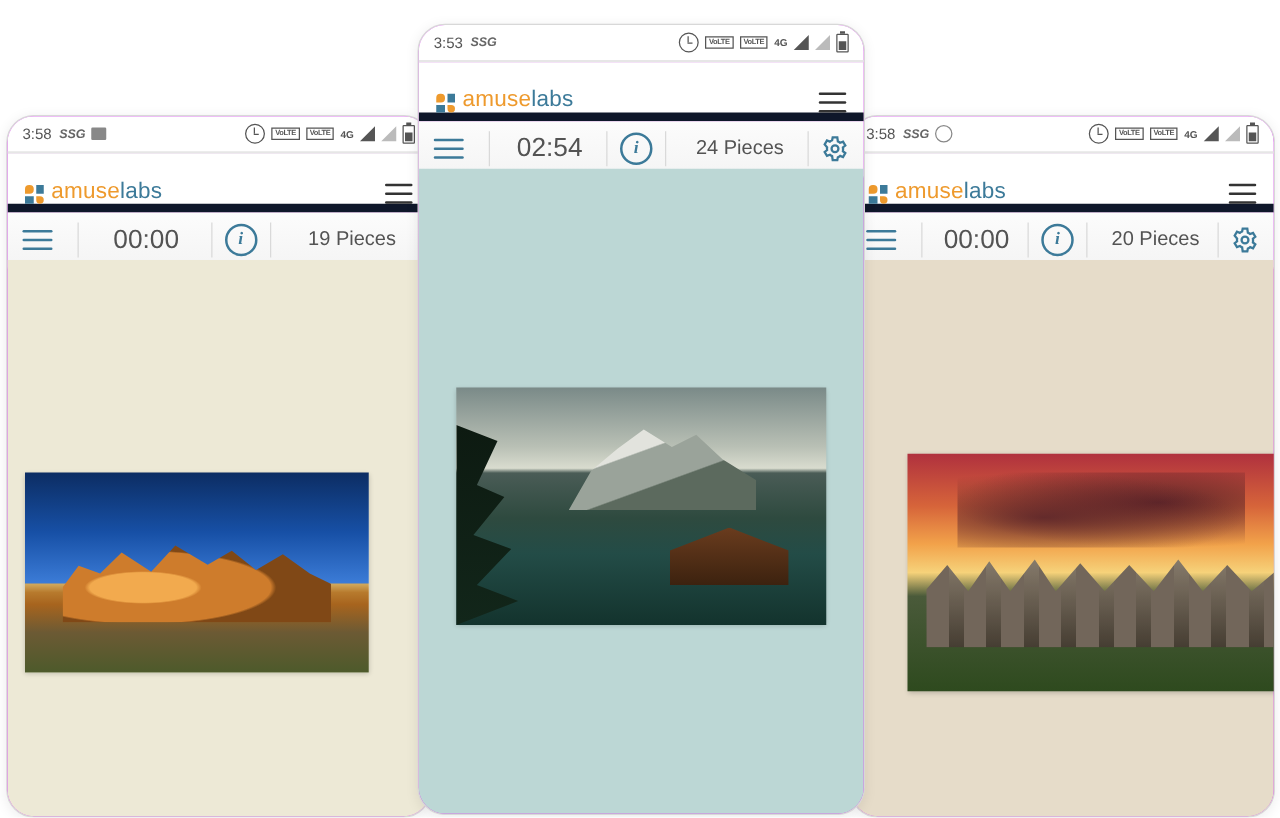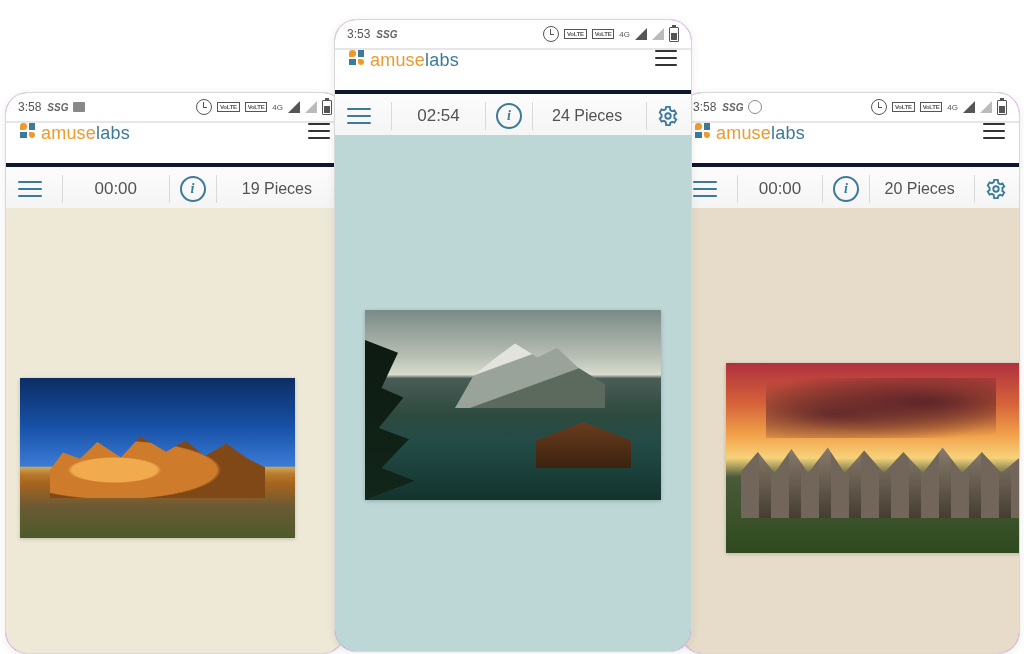--- a/index.html
+++ b/index.html
@@ -14,48 +14,48 @@
   .status .ssg{font-style:italic;font-weight:700;font-size:10px;margin-right:5px;color:#666}
   .status .pic{width:12px;height:10px;background:#888;border-radius:1px;margin-right:5px}
   .status .smile{width:12px;height:12px;border:1px solid #888;border-radius:50%;margin-right:5px;position:relative}
   .status .spacer{flex:1}
   .status .ico{margin-left:5px;display:inline-flex;align-items:center;justify-content:center}
   .alarm{width:14px;height:14px;border:1px solid #555;border-radius:50%;position:relative}
   .alarm::before,.alarm::after{content:"";position:absolute;background:#555}
   .alarm::before{width:1px;height:5px;left:6px;top:2px}
   .alarm::after{width:4px;height:1px;left:6px;top:7px}
   .lte{font-size:6px;line-height:6px;border:1px solid #555;padding:1px 2px;font-weight:700;letter-spacing:-.3px}
-  .fourg{font-size:8px;font-weight:400;color:#555}
+  .fourg{font-size:8px;font-weight:700;color:#555}
   .tri{width:0;height:0;border-style:solid;border-width:0 0 12px 12px;border-color:transparent transparent #555 transparent}
   .tri.grey{border-color:transparent transparent #bbb transparent}
   .batt{width:8px;height:13px;border:1px solid #555;border-radius:1px;position:relative}
   .batt::before{content:"";position:absolute;top:-3px;left:2px;width:4px;height:2px;background:#555}
   .batt::after{content:"";position:absolute;bottom:1px;left:1px;right:1px;height:7px;background:#555}
   
-  .brand{height:40px;display:flex;align-items:flex-start;padding:0 14px;border-bottom:4px solid #0f172a;background:#fff}
+  .brand{height:40px;display:flex;align-items:flex-end;padding:0 14px;border-bottom:7px solid #0f172a;background:#fff}
   .logo-mark{width:15px;height:15px;display:grid;grid-template-columns:1fr 1fr;grid-template-rows:1fr 1fr;gap:2px;margin-right:6px}
   .logo-mark span{display:block;background:#ee9a2d}
   .logo-mark span:nth-child(1){border-radius:50% 50% 50% 0}
   .logo-mark span:nth-child(2){background:#3c7a99;border-radius:0}
   .logo-mark span:nth-child(3){background:#3c7a99}
   .logo-mark span:nth-child(4){background:#ee9a2d;border-radius:0 50% 50% 50%}
   .logo-text{font-size:18px;font-weight:400;letter-spacing:.2px}
   .logo-text .a{color:#ee9a2d}
   .logo-text .b{color:#3c7a99}
   .brand .spacer{flex:1}
   .hamburger{width:22px;height:16px;display:flex;flex-direction:column;justify-content:space-between;cursor:pointer}
   .hamburger span{display:block;height:2px;background:#333;border-radius:1px}
   
   .gamebar{height:44px;background:linear-gradient(#fcfcfc,#f4f4f4);border-bottom:1px solid #d9d9d9;display:flex;align-items:center;padding:0 12px;color:#3c7a99}
   .gamebar .menu3{width:24px;height:16px;display:flex;flex-direction:column;justify-content:space-between;cursor:pointer;margin-right:10px}
   .gamebar .menu3 span{height:2px;background:#3c7a99;border-radius:1px}
   .gamebar .sep{width:1px;height:28px;background:#d9d9d9;margin:0 10px}
-  .gamebar .timer{font-size:17px;color:#535353;flex:0 0 auto;min-width:55px;text-align:center}
+  .gamebar .timer{font-size:21px;color:#535353;flex:0 0 auto;min-width:55px;text-align:right}
   .gamebar .info{width:22px;height:22px;border:2px solid #3c7a99;border-radius:50%;display:flex;align-items:center;justify-content:center;font-style:italic;font-family:Georgia,serif;font-size:14px;font-weight:700;color:#3c7a99;cursor:pointer}
-  .gamebar .pieces{font-size:16px;color:#535353;flex:0 0 auto;min-width:75px;text-align:left}
+  .gamebar .pieces{font-size:16px;color:#535353;flex:0 0 auto;min-width:75px;text-align:right}
   .gamebar .gear{width:22px;height:22px;cursor:pointer}
   .gamebar .gear svg{width:22px;height:22px;display:block}
   .gamebar .grow{flex:1}
   
   .canvas{position:absolute;left:0;right:0;bottom:0}
   .phone.left .canvas{top:115px;background:#ede9d6}
   .phone.center .canvas{top:115px;background:#bcd7d5}
   .phone.right .canvas{top:115px;background:#e6dcc9}
   .preview{position:absolute;box-shadow:0 1px 4px rgba(0,0,0,.2)}
   

